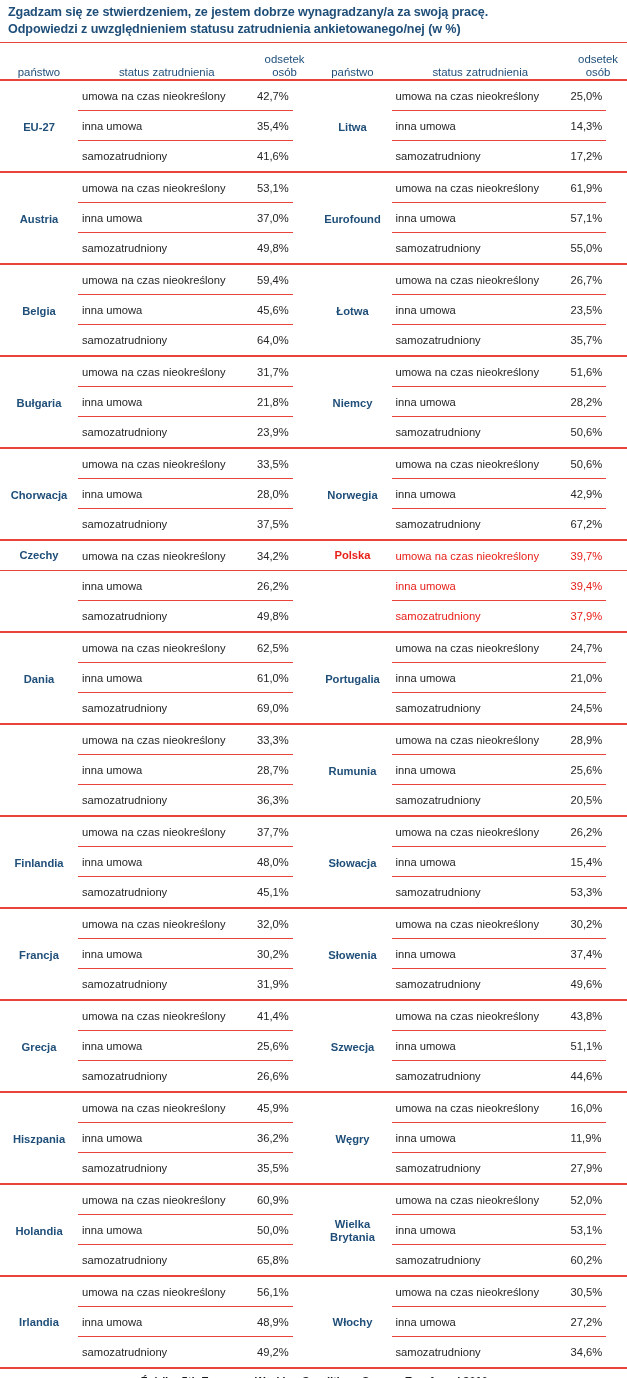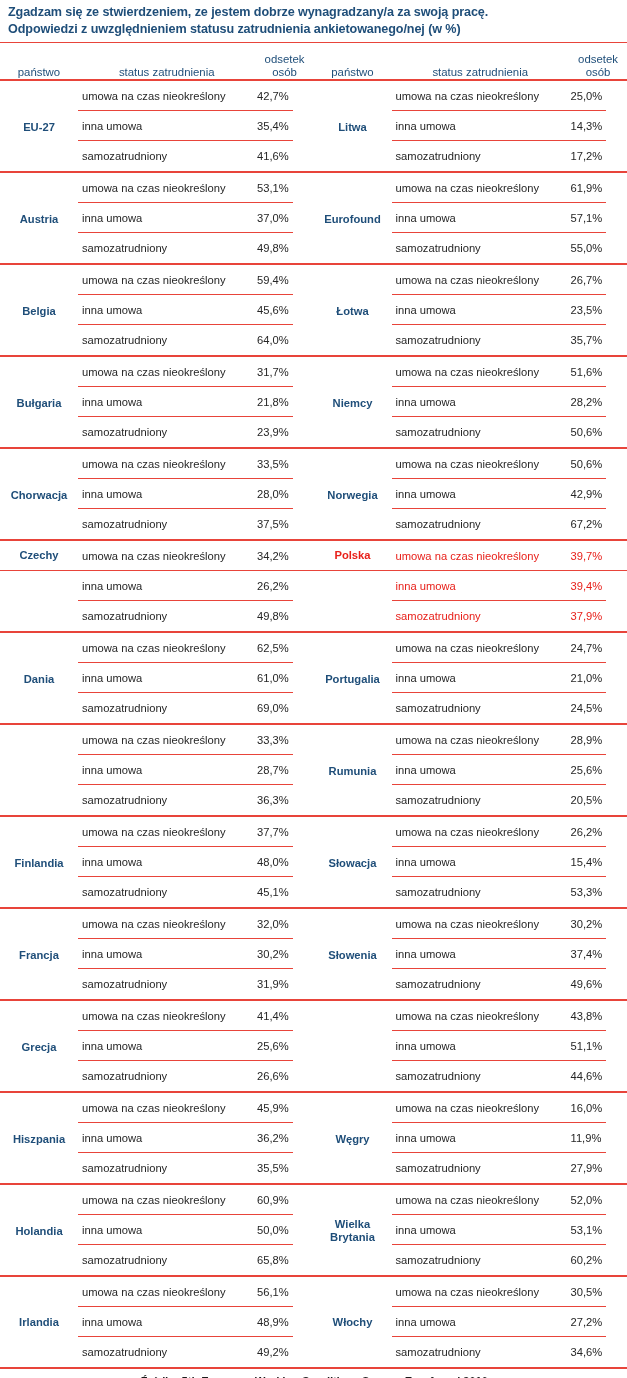--- a/index.html
+++ b/index.html
@@ -682,20 +682,21 @@
             <div class="sep-inner" style="bottom: 0px;"></div>
           </div>
           <div class="grp-row">
             <div class="cell-country-ghost"></div>
             <div class="cell-status">samozatrudniony</div>
             <div class="cell-pct">49,6%</div>
           </div>
           <div class="rule-full"></div>
         </div>
         <div class="grp">
+          <div class="country-span">Szwecja</div>
           <div class="grp-row">
             <div class="cell-country-ghost"></div>
             <div class="cell-status">umowa na czas nieokreślony</div>
             <div class="cell-pct">43,8%</div>
             <div class="sep-inner" style="bottom: 0px;"></div>
           </div>
           <div class="grp-row">
             <div class="cell-country-ghost"></div>
             <div class="cell-status">inna umowa</div>
             <div class="cell-pct">51,1%</div>

